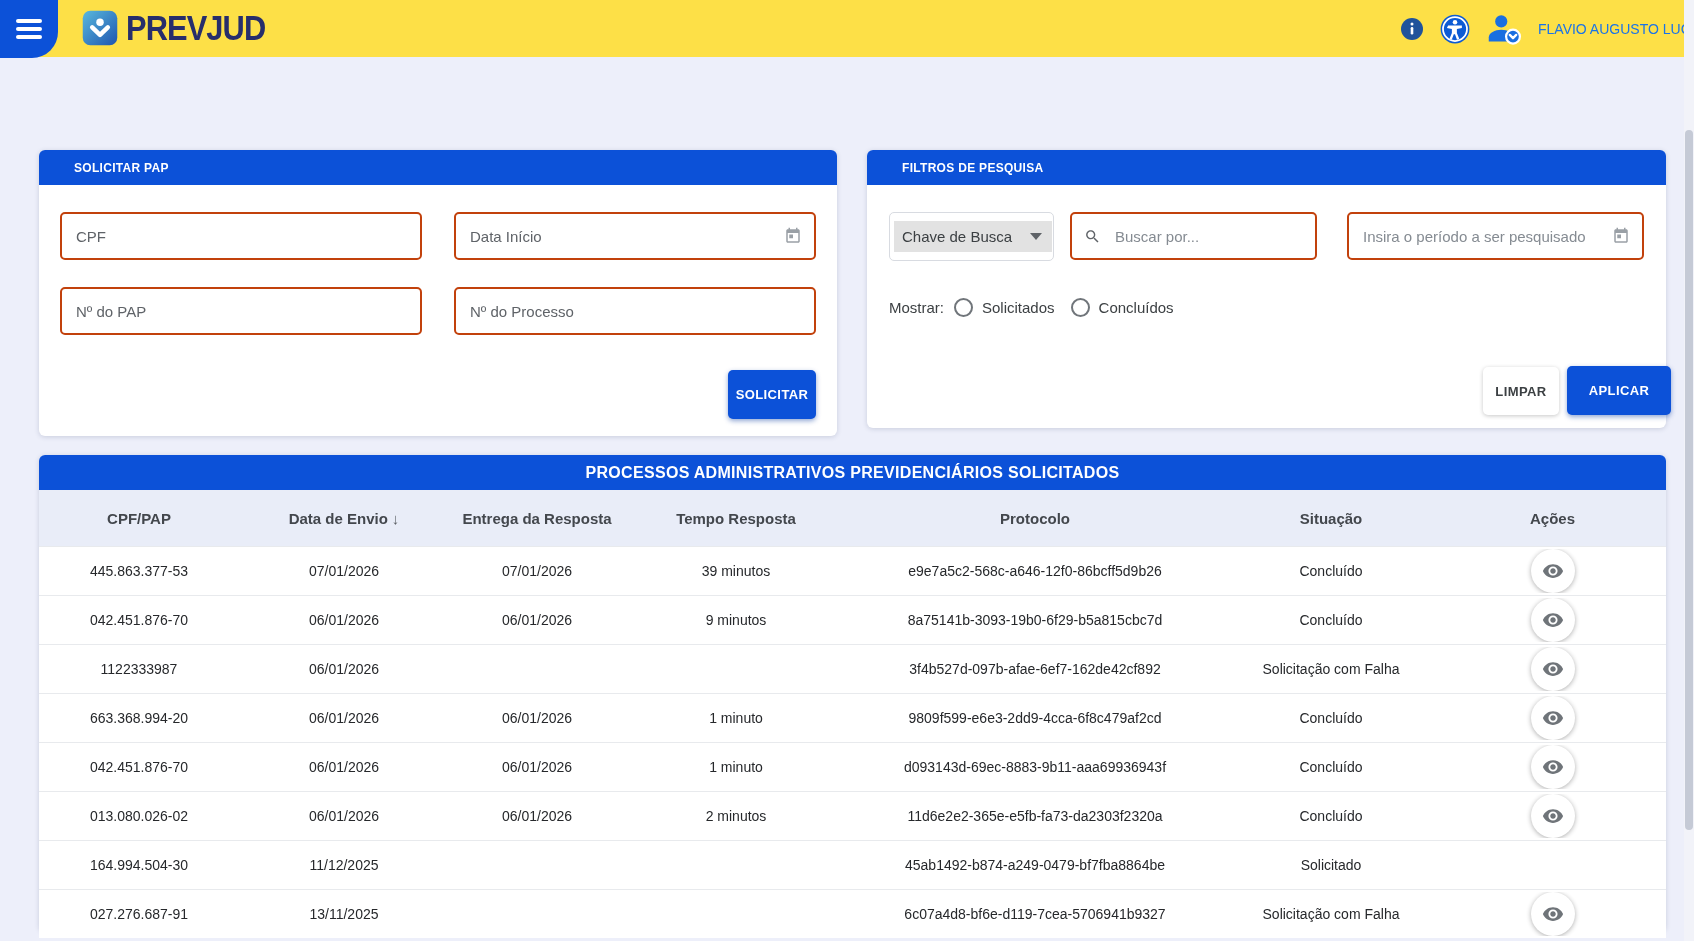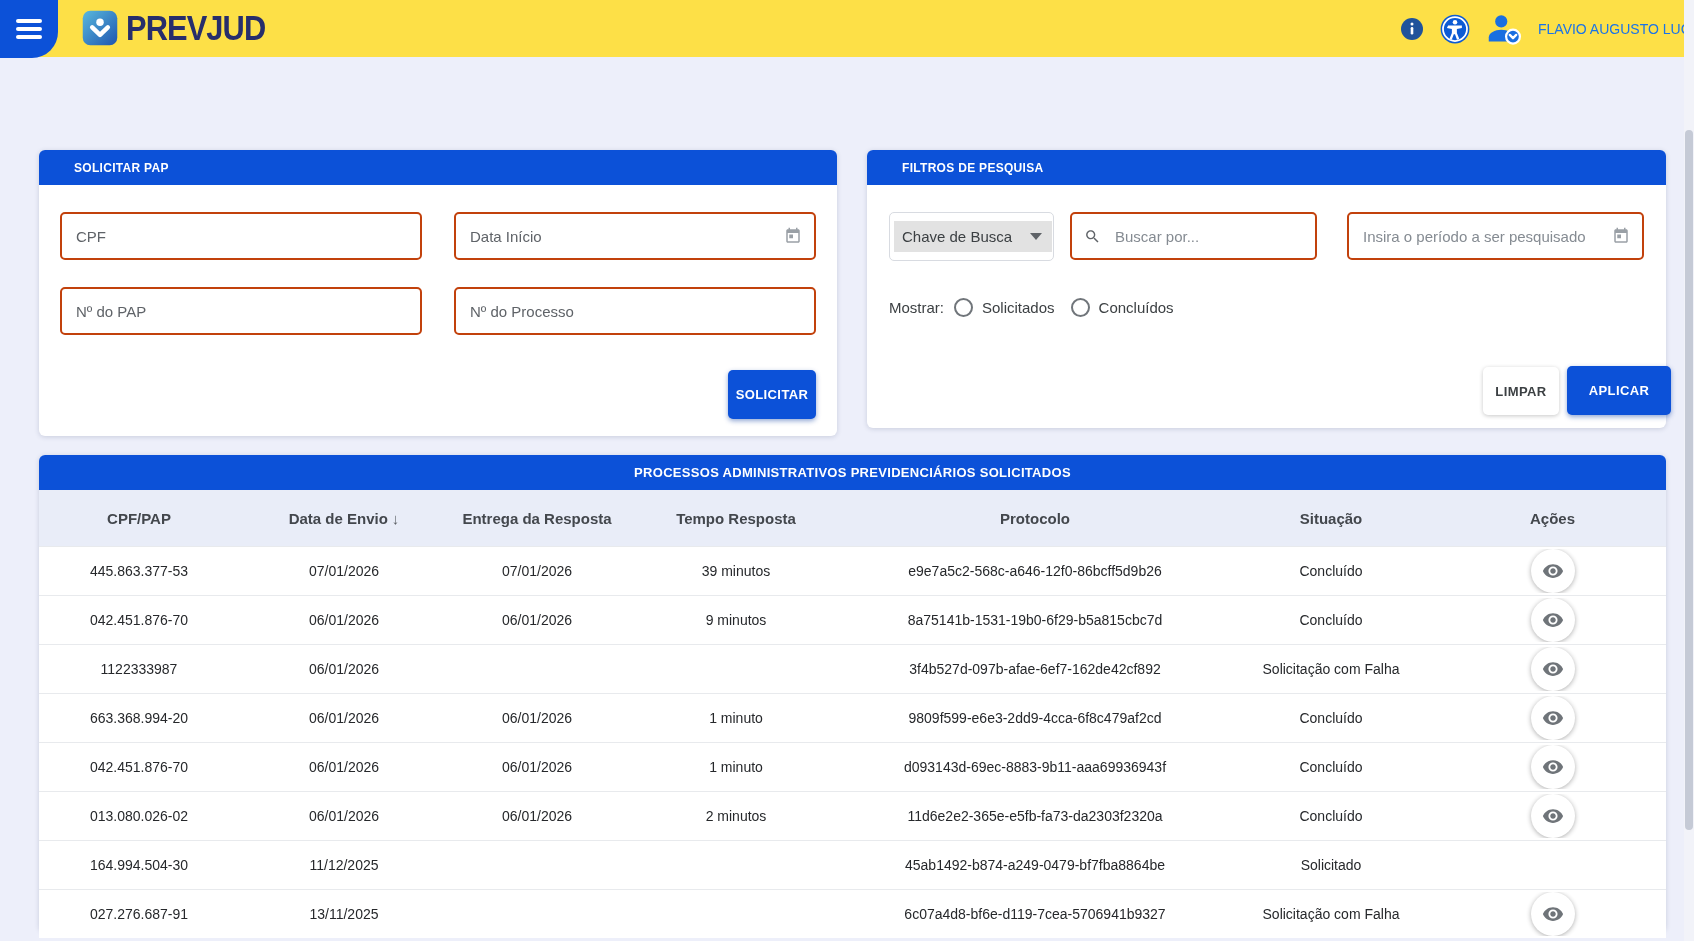--- a/index.html
+++ b/index.html
@@ -183,21 +183,21 @@
       <span class="radio" style="margin-left:6px;">
         <span class="circle"></span>
         <span class="rlabel">Concluídos</span>
       </span>
     </div>
     <button class="btn btn-white" style="position:absolute;left:616px;top:217px;width:76px;height:48px;">LIMPAR</button>
     <button class="btn btn-blue" style="position:absolute;left:700px;top:216px;width:104px;height:49px;">APLICAR</button>
   </section>
 
   <section class="card" id="card-table">
-    <div class="card-head center" style="font-size:13px;">PROCESSOS ADMINISTRATIVOS PREVIDENCIÁRIOS SOLICITADOS</div>
+    <div class="card-head center" style="font-size:16px;">PROCESSOS ADMINISTRATIVOS PREVIDENCIÁRIOS SOLICITADOS</div>
 
     <div class="tgrid thead-row">
       <div class="cell">CPF/PAP</div>
       <div class="cell">
         <span>Data de Envio</span><span class="sort-arrow">↓</span>
       </div>
       <div class="cell">Entrega da Resposta</div>
       <div class="cell">Tempo Resposta</div>
       <div class="cell">Protocolo</div>
       <div class="cell">Situação</div>
@@ -218,21 +218,21 @@
             </svg>
           </button>
         </div>
     </div>
 
     <div class="tgrid trow">
       <div class="cell">042.451.876-70</div>
       <div class="cell">06/01/2026</div>
       <div class="cell">06/01/2026</div>
       <div class="cell">9 minutos</div>
-      <div class="cell">8a75141b-1531-19b0-6f29-b5a815cbc7d</div>
+      <div class="cell">8a75141b-3093-19b0-6f29-b5a815cbc7d</div>
       <div class="cell">Concluído</div>
       <div class="cell">
           <button class="eye-btn">
             <svg width="22" height="22" viewBox="0 0 24 24" fill="#6f7479">
               <path d="M12 4.5C7 4.5 2.7 7.6 1 12c1.7 4.4 6 7.5 11 7.5s9.3-3.1 11-7.5c-1.7-4.4-6-7.5-11-7.5zM12 17c-2.8 0-5-2.2-5-5s2.2-5 5-5 5 2.2 5 5-2.2 5-5 5zm0-8c-1.7 0-3 1.3-3 3s1.3 3 3 3 3-1.3 3-3-1.3-3-3-3z"></path>
             </svg>
           </button>
         </div>
     </div>
 

